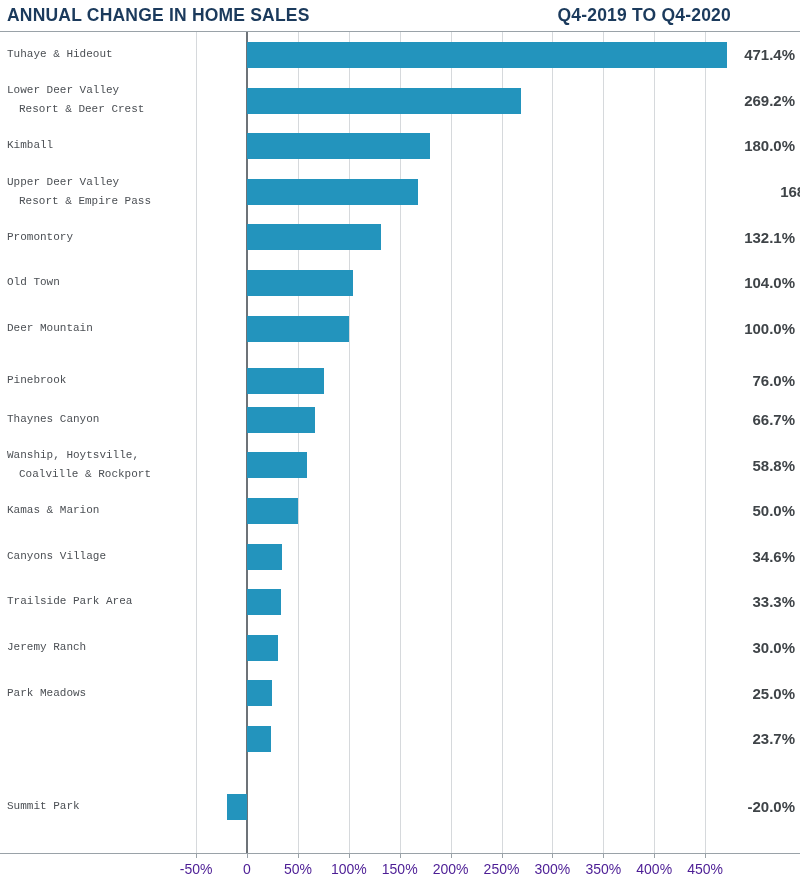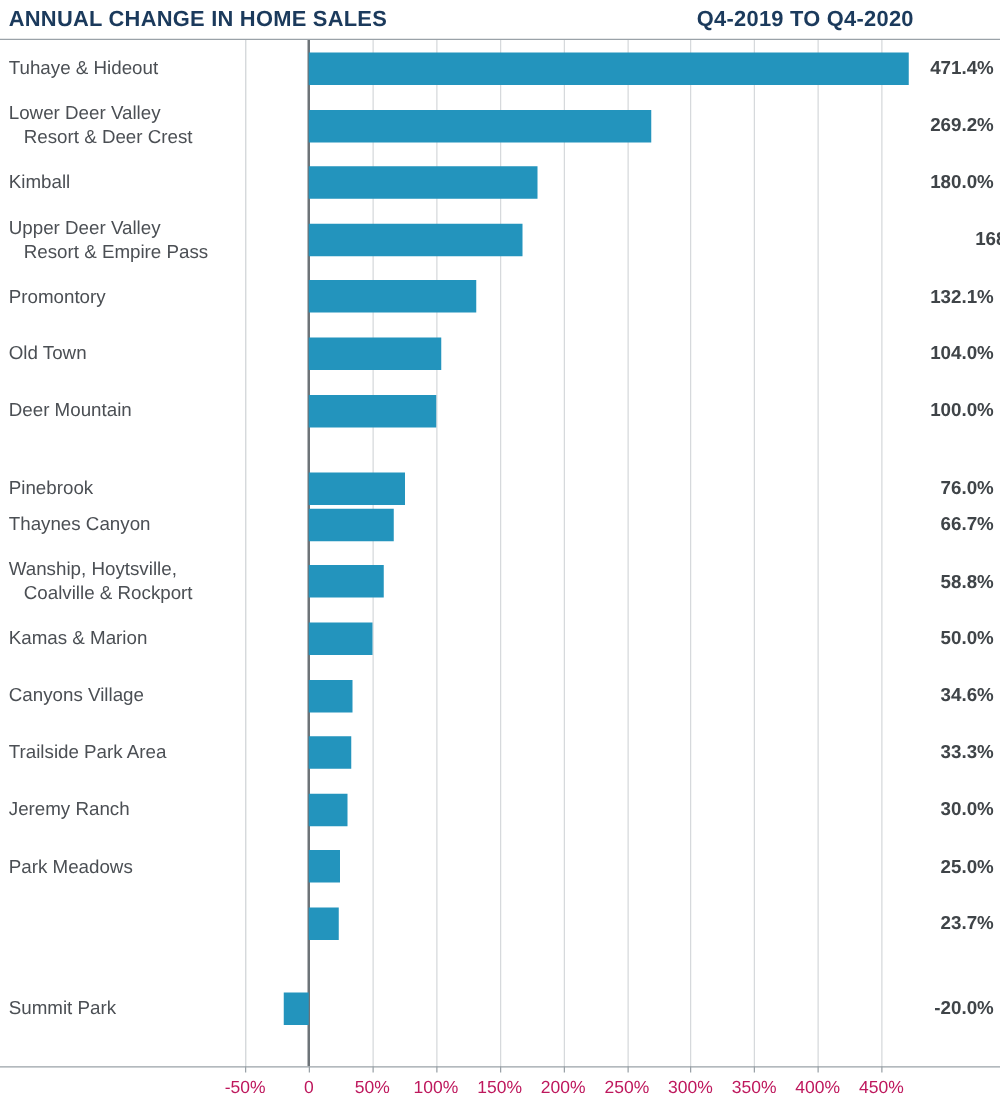--- a/index.html
+++ b/index.html
@@ -102,23 +102,24 @@
   .row-label {
     position: absolute;
     left: 7px;
     top: 0;
     width: 180px;
     height: 45.6px;
     display: flex;
     flex-direction: column;
     justify-content: center;
     color: #4b4f54;
-    font-size: 15px;
+    font-size: 11px;
     line-height: 19px;
     white-space: nowrap;
+    font-family: Liberation Mono, monospace;
   }
   .row-label .l2 {
     padding-left: 12px;
   }
 
   .bar {
     position: absolute;
     height: 26px;
     top: 10px;
     background: #2394bd;
@@ -157,21 +158,21 @@
     position: absolute;
     top: 0;
     width: 1px;
     height: 5px;
     background: #9aa2a8;
   }
   .tick-label {
     position: absolute;
     top: 8px;
     transform: translateX(-50%);
-    color: #be185d;
+    color: #4c1d95;
     font-size: 14px;
     white-space: nowrap;
   }
 </style>
 </head>
 <body>
 
 <div id="chart-root">
 
   <div class="header">
@@ -240,21 +241,21 @@
           <div class="bar" style="left: 247px; width: 105.872px; background: rgb(35, 148, 189);"></div>
           <div class="row-value">104.0%</div>
         </div>
         <div class="row" style="top: 273.6px;">
           <div class="row-label">
             <span>Deer Mountain</span>
           </div>
           <div class="bar" style="left: 247px; width: 101.8px; background: rgb(35, 148, 189);"></div>
           <div class="row-value">100.0%</div>
         </div>
-        <div class="row" style="top: 336px;">
+        <div class="row" style="top: 326px;">
           <div class="row-label">
             <span>Pinebrook</span>
           </div>
           <div class="bar" style="left: 247px; width: 77.368px; background: rgb(35, 148, 189);"></div>
           <div class="row-value">76.0%</div>
         </div>
         <div class="row" style="top: 364.8px;">
           <div class="row-label">
             <span>Thaynes Canyon</span>
           </div>

